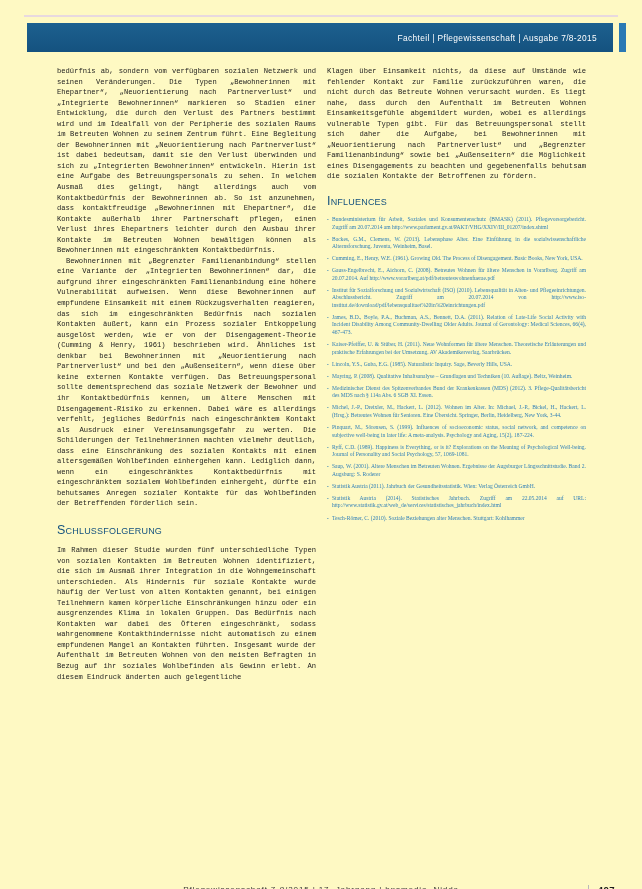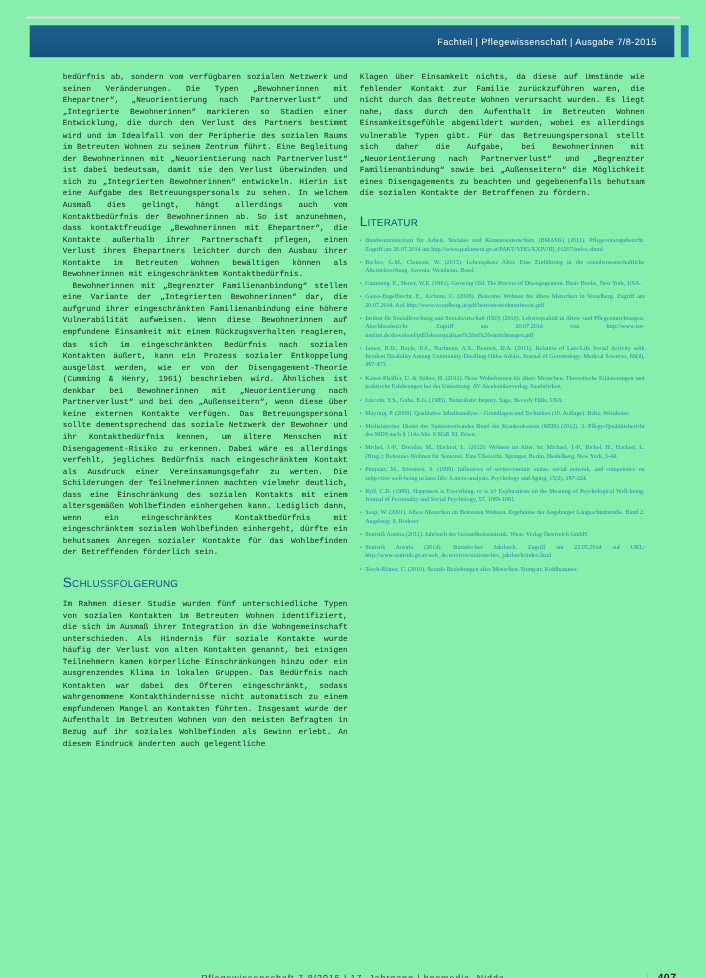--- a/index.html
+++ b/index.html
@@ -14,21 +14,21 @@
     position: relative;
     overflow: hidden;
     font-family: "Liberation Sans", sans-serif;
     color: #1a1a1a;
     -webkit-font-smoothing: antialiased;
   }
 
   .page {
     position: absolute;
     inset: 0;
-    background: #86efac;
+    background: #fef9c3;
   }
 
   
   .header-rule {
     position: absolute;
     left: 24px;
     top: 15px;
     width: 594px;
     height: 2px;
     background: #e8d9df;
@@ -190,21 +190,21 @@
       <p class="body">Bewohnerinnen mit „Begrenzter Familienanbindung“ stellen eine Variante der „Integrierten Bewohnerinnen“ dar, die aufgrund ihrer eingeschränkten Familienanbindung eine höhere Vulnerabilität aufweisen. Wenn diese Bewohnerinnen auf empfundene Einsamkeit mit einem Rückzugsverhalten reagieren, das sich im eingeschränkten Bedürfnis nach sozialen Kontakten äußert, kann ein Prozess sozialer Entkoppelung ausgelöst werden, wie er von der Disengagement-Theorie (Cumming &amp; Henry, 1961) beschrieben wird. Ähnliches ist denkbar bei Bewohnerinnen mit „Neuorientierung nach Partnerverlust“ und bei den „Außenseitern“, wenn diese über keine externen Kontakte verfügen. Das Betreuungspersonal sollte dementsprechend das soziale Netzwerk der Bewohner und ihr Kontaktbedürfnis kennen, um ältere Menschen mit Disengagement-Risiko zu erkennen. Dabei wäre es allerdings verfehlt, jegliches Bedürfnis nach eingeschränktem Kontakt als Ausdruck einer Vereinsamungsgefahr zu werten. Die Schilderungen der Teilnehmerinnen machten vielmehr deutlich, dass eine Einschränkung des sozialen Kontakts mit einem altersgemäßen Wohlbefinden einhergehen kann. Lediglich dann, wenn ein eingeschränktes Kontaktbedürfnis mit eingeschränktem sozialem Wohlbefinden einhergeht, dürfte ein behutsames Anregen sozialer Kontakte für das Wohlbefinden der Betreffenden förderlich sein.</p>
 
       <h2 class="section">Schlussfolgerung</h2>
 
       <p class="body">Im Rahmen dieser Studie wurden fünf unterschiedliche Typen von sozialen Kontakten im Betreuten Wohnen identifiziert, die sich im Ausmaß ihrer Integration in die Wohngemeinschaft unterschieden. Als Hindernis für soziale Kontakte wurde häufig der Verlust von alten Kontakten genannt, bei einigen Teilnehmern kamen körperliche Einschränkungen hinzu oder ein ausgrenzendes Klima in lokalen Gruppen. Das Bedürfnis nach Kontakten war dabei des Öfteren eingeschränkt, sodass wahrgenommene Kontakthindernisse nicht automatisch zu einem empfundenen Mangel an Kontakten führten. Insgesamt wurde der Aufenthalt im Betreuten Wohnen von den meisten Befragten in Bezug auf ihr soziales Wohlbefinden als Gewinn erlebt. An diesem Eindruck änderten auch gelegentliche</p>
     </div>
 
     <div class="col col-right">
       <p class="body noindent">Klagen über Einsamkeit nichts, da diese auf Umstände wie fehlender Kontakt zur Familie zurückzuführen waren, die nicht durch das Betreute Wohnen verursacht wurden. Es liegt nahe, dass durch den Aufenthalt im Betreuten Wohnen Einsamkeitsgefühle abgemildert wurden, wobei es allerdings vulnerable Typen gibt. Für das Betreuungspersonal stellt sich daher die Aufgabe, bei Bewohnerinnen mit „Neuorientierung nach Partnerverlust“ und „Begrenzter Familienanbindung“ sowie bei „Außenseitern“ die Möglichkeit eines Disengagements zu beachten und gegebenenfalls behutsam die sozialen Kontakte der Betroffenen zu fördern.</p>
 
-      <h2 class="section tight">Literatur</h2>
+      <h2 class="section tight">Influences</h2>
 
       <ul class="reflist">
         <li>Bundesministerium für Arbeit, Soziales und Konsumentenschutz (BMASK) (2011). Pflegevorsorgebericht. Zugriff am 20.07.2014 am http://www.parlament.gv.at/PAKT/VHG/XXIV/III_01207/index.shtml</li>
         <li>Backes, G.M., Clemens, W. (2013). Lebensphase Alter. Eine Einführung in die sozialwissenschaftliche Alternsforschung. Juventa, Weinheim, Basel.</li>
         <li>Cumming, E., Henry, W.E. (1961). Growing Old. The Process of Disengagement. Basic Books, New York, USA.</li>
         <li>Gauss-Engelbrecht, E., Aichorn, C. (2008). Betreutes Wohnen für ältere Menschen in Vorarlberg. Zugriff am 20.07.2014. Auf http://www.vorarlberg.at/pdf/betreuteswohnenfuerae.pdf</li>
         <li>Institut für Sozialforschung und Sozialwirtschaft (ISO) (2010). Lebensqualität in Alten- und Pflegeeinrichtungen. Abschlussbericht. Zugriff am 20.07.2014 von http://www.iso-institut.de/download/pdf/lebensqualitaet%20in%20einrichtungen.pdf</li>
         <li>James, B.D., Boyle, P.A., Buchman, A.S., Bennett, D.A. (2011). Relation of Late-Life Social Activity with Incident Disability Among Community-Dwelling Older Adults. Journal of Gerontology: Medical Sciences, 66(4), 467-473.</li>
         <li>Kaiser-Pfeiffer, U. &amp; Stüber, H. (2011). Neue Wohnformen für ältere Menschen. Theoretische Erläuterungen und praktische Erfahrungen bei der Umsetzung. AV Akademikerverlag, Saarbrücken.</li>
         <li>Lincoln, Y.S., Guba, E.G. (1985). Naturalistic Inquiry. Sage, Beverly Hills, USA.</li>

